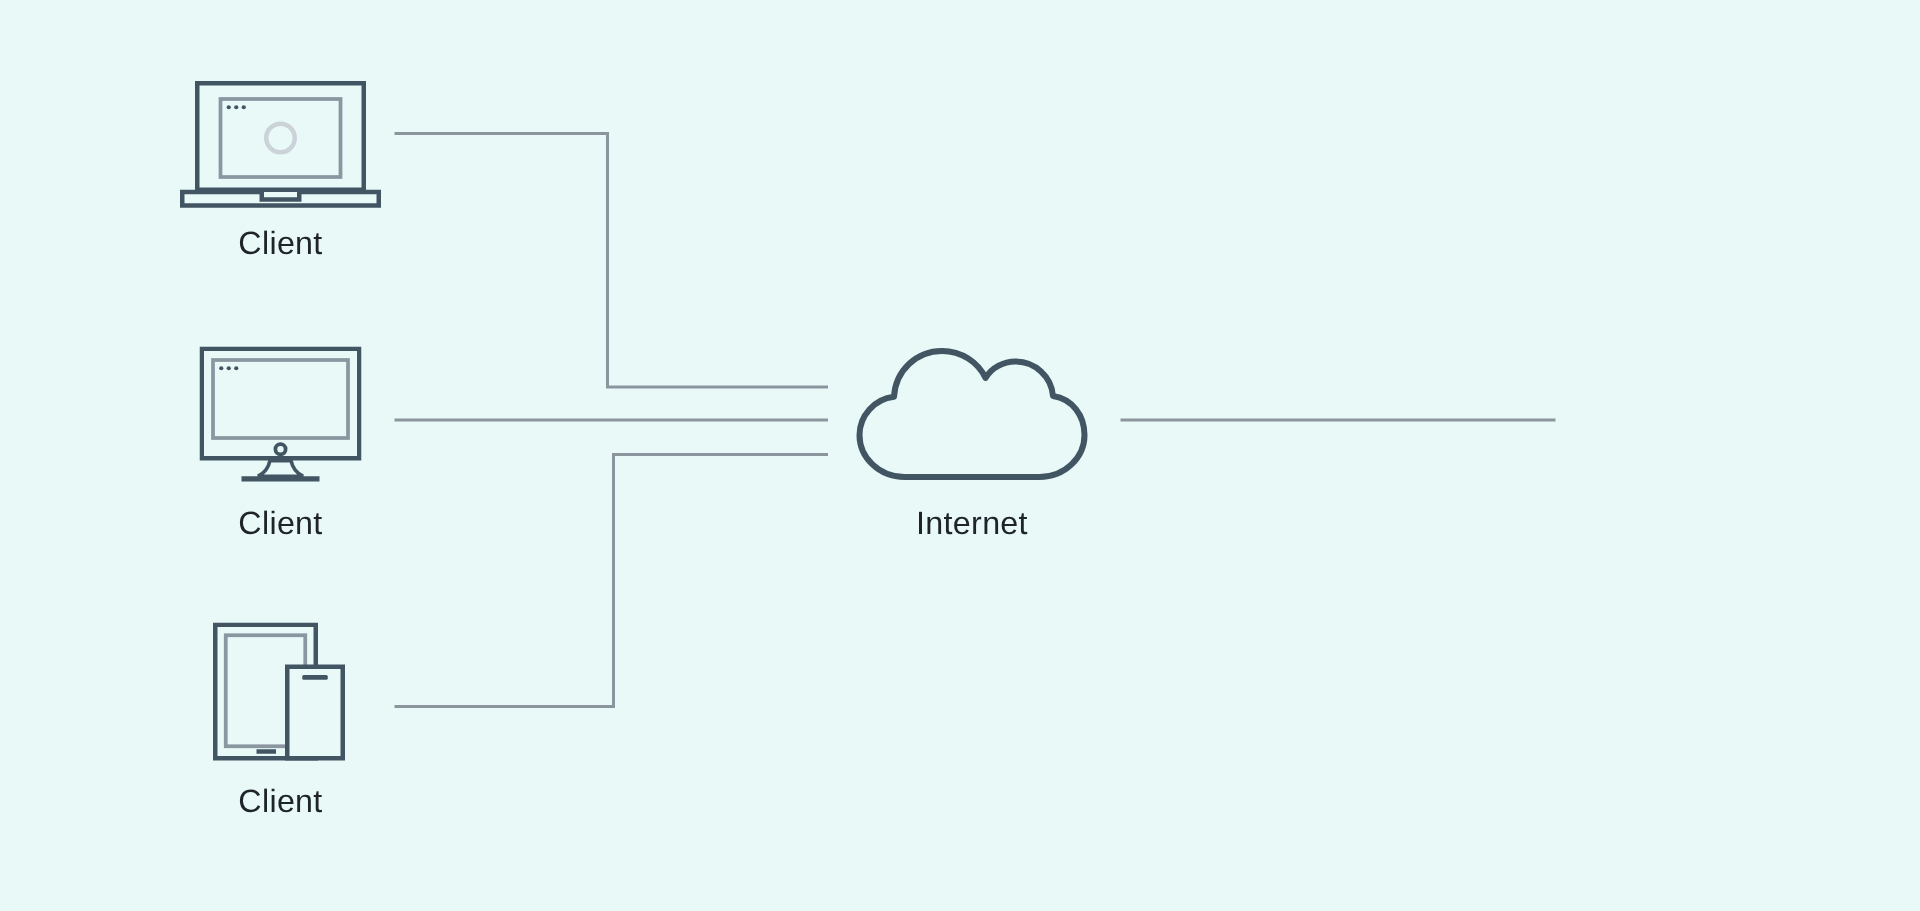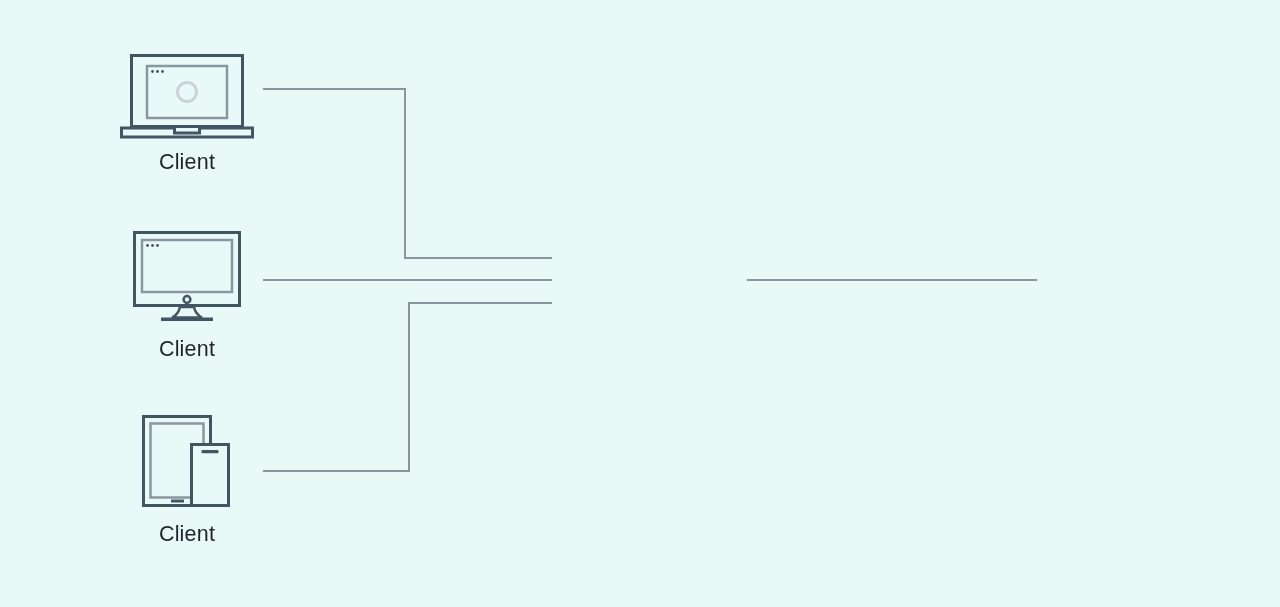--- a/index.html
+++ b/index.html
@@ -95,15 +95,21 @@
     <svg width="90" height="94" viewBox="0 0 90 94">
       <rect class="stroke-slate" x="1.5" y="1.5" width="67" height="89" stroke-width="3"></rect>
       <rect class="stroke-gray" x="8.5" y="8.5" width="53" height="74" stroke-width="2.5"></rect>
       <rect x="29" y="84.5" width="13" height="3" fill="#425563"></rect>
       <rect x="49.5" y="29.5" width="37" height="61" fill="#e9f9f8" stroke="#425563" stroke-width="3"></rect>
       <rect x="59.5" y="35" width="17" height="3.2" rx="1" fill="#425563"></rect>
     </svg>
     <div class="node-label">Client</div>
   </div>
 
+  <div class="node n-cloud">
+    <svg width="156" height="94" viewBox="0 0 156 94">
+      <path class="stroke-slate" stroke-width="4" stroke-linejoin="round" d="M123,90 H33 C16,90 3,77 3,62 C3,49 13,38 26,36.5 C27,19 41,6 58,6 C71,6 82,13.5 87,24 C91,17 99,13 107,13 C120,13 131,23 132,36 C145,38 153,49 153,62 C153,77 140,90 123,90 Z"></path>
+    </svg>
+    <div class="node-label">Internet</div>
+  </div>
 
 
 </div>
 
 </body></html>

